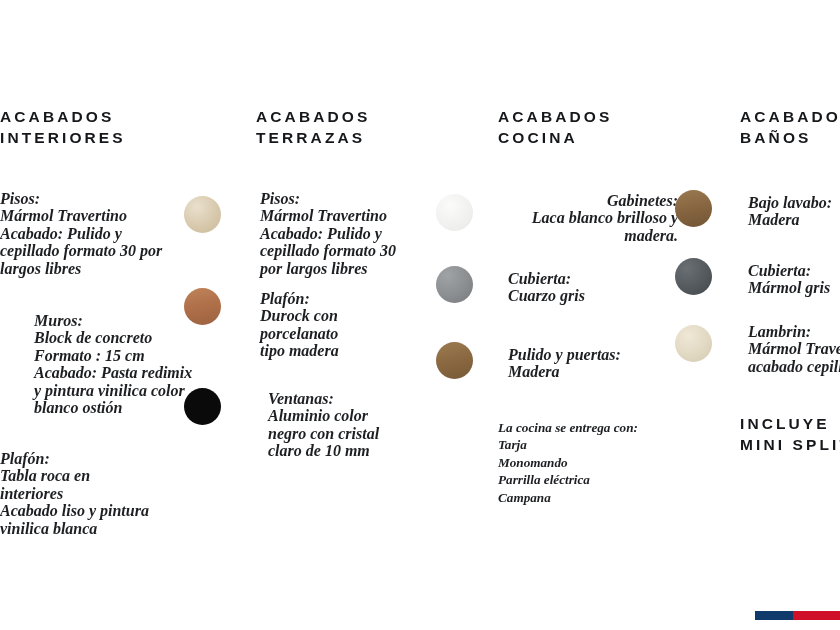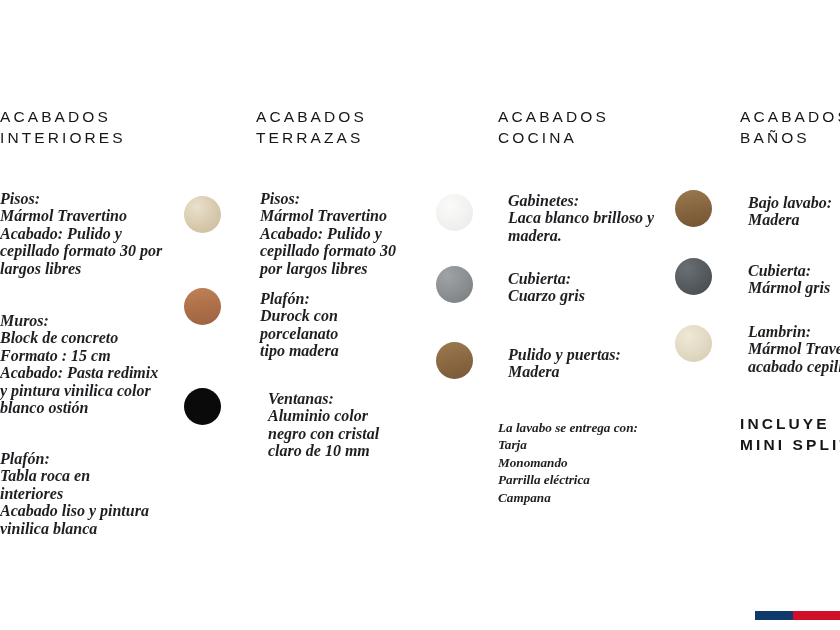--- a/index.html
+++ b/index.html
@@ -33,21 +33,21 @@
   }
   
   #col-interiores { left: -72px;  width: 230px; }
   #col-terrazas   { left: 180px;  width: 240px; }
   #col-cocina     { left: 425px;  width: 240px; }
   #col-banos      { left: 665px;  width: 250px; }
 
   .col-heading {
     position: absolute;
     font-family: "Liberation Sans", sans-serif;
-    font-weight: normal;
+    font-weight: bold;
     font-size: 15.5px;
     letter-spacing: 3.1px;
     line-height: 21px;
     color: #15171a;
     text-transform: uppercase;
     white-space: pre-line;
   }
   #col-interiores .col-heading { left: 72px;  top: 106px; }
   #col-terrazas   .col-heading { left: 76px;  top: 106px; }
   #col-cocina     .col-heading { left: 73px;  top: 106px; }
@@ -126,21 +126,21 @@
 
       <div class="entry-text" style="left:-42px; top:0px; width:215px;">Pisos:
 Mármol Travertino
 Acabado: Pulido y
 cepillado formato 30 por
 largos libres</div>
     </div>
 
     <div class="entry" style="left:114px; top:312px;">
 
-      <div class="entry-text" style="left:-42px; top:0px; width:215px;">Muros:
+      <div class="entry-text" style="left:-42px; top:0px; width:215px;padding-left:34px;">Muros:
 Block de concreto
 Formato : 15 cm
 Acabado: Pasta redimix
 y pintura vinilica color
 blanco ostión</div>
     </div>
 
     <div class="entry" style="left:114px; top:450px;">
 
       <div class="entry-text" style="left:-42px; top:0px; width:215px;">Plafón:
@@ -183,40 +183,40 @@
     </div>
   </div>
 
   <div class="column" id="col-cocina">
     <div class="col-heading">ACABADOS
 COCINA</div>
 
     <div class="entry" style="left:11px; top:194px;">
       <div class="swatch" style="width:37px;height:37px;background:#f1f1ef;
            background-image:radial-gradient(circle at 38% 32%, #fbfbfa 0%, #efefed 65%, #e6e6e3 100%);"></div>
-      <div class="entry-text" style="left:72px; top:-2px; width:170px;">Gabinetes:
+      <div class="entry-text" style="left:72px; top:-2px; width:170px;text-align:right;">Gabinetes:
 Laca blanco brilloso y
 madera.</div>
     </div>
 
     <div class="entry" style="left:11px; top:266px;">
       <div class="swatch" style="width:37px;height:37px;background:#8d9093;
            background-image:radial-gradient(circle at 30% 25%, #a0a3a6 0%, #8b8e91 55%, #76797c 100%);"></div>
       <div class="entry-text" style="left:72px; top:4px; width:170px;">Cubierta:
 Cuarzo gris</div>
     </div>
 
     <div class="entry" style="left:11px; top:342px;">
       <div class="swatch" style="width:37px;height:37px;background:#8d6a43;
            background-image:linear-gradient(165deg, #9c7a51 0%, #8a6841 50%, #775a38 100%);"></div>
       <div class="entry-text" style="left:72px; top:4px; width:170px;">Pulido y puertas:
 Madera</div>
     </div>
 
-    <div class="textblock" style="left:73px; top:419px; width:185px;">La lavabo se entrega con:
+    <div class="textblock" style="left:73px; top:419px; width:185px;">La cocina se entrega con:
 Tarja
 Monomando
 Parrilla eléctrica
 Campana</div>
   </div>
 
   <div class="column" id="col-banos">
     <div class="col-heading">ACABADOS
 BAÑOS</div>
 

